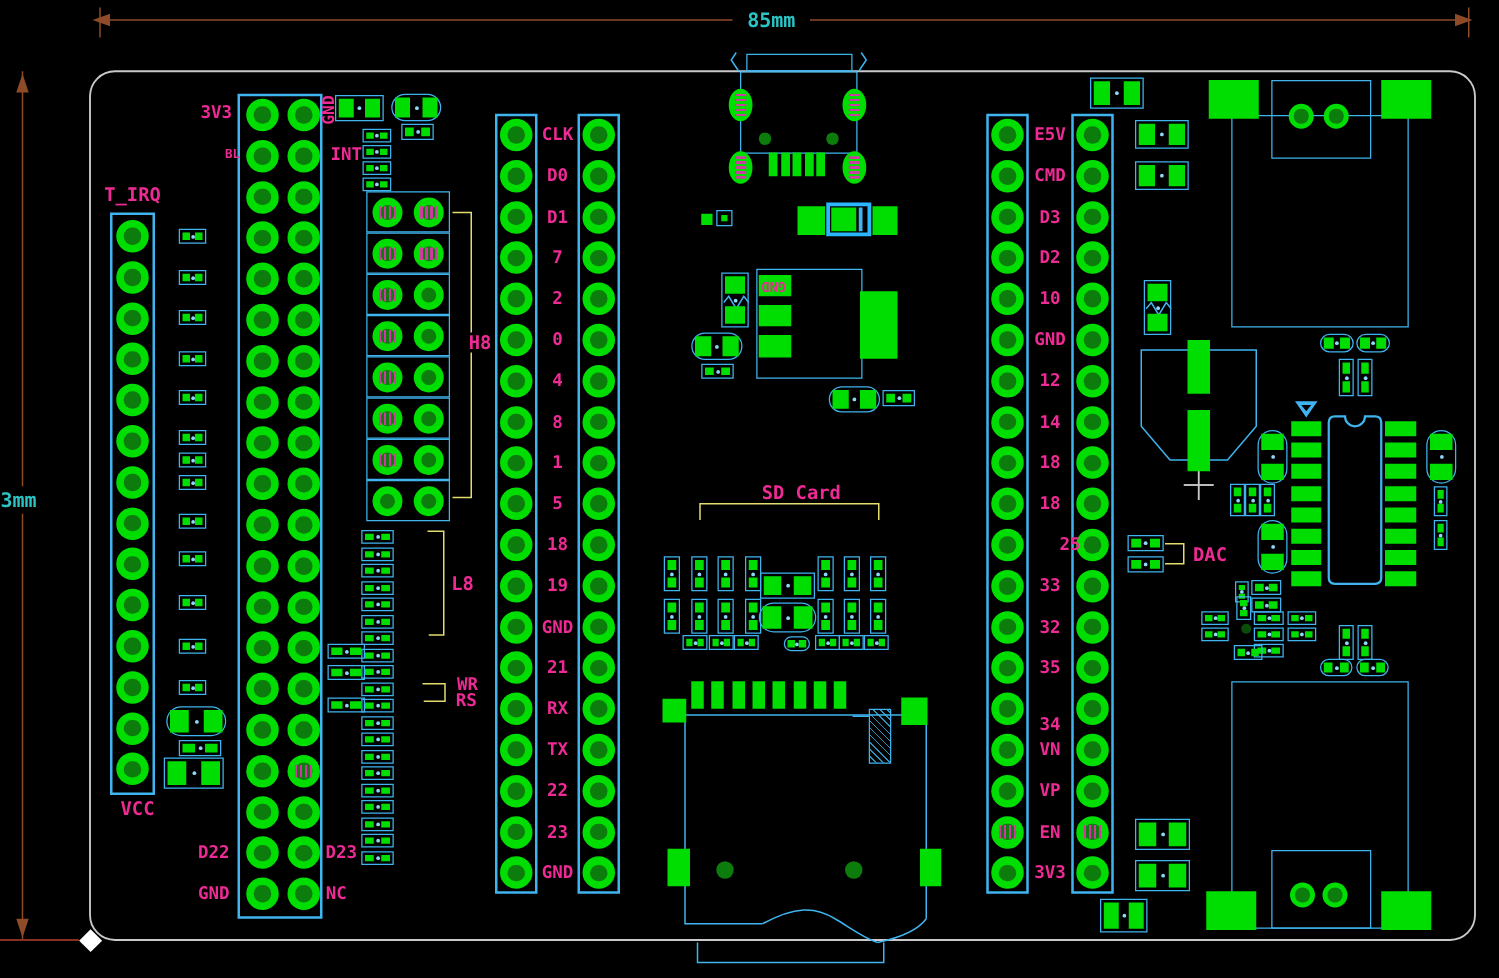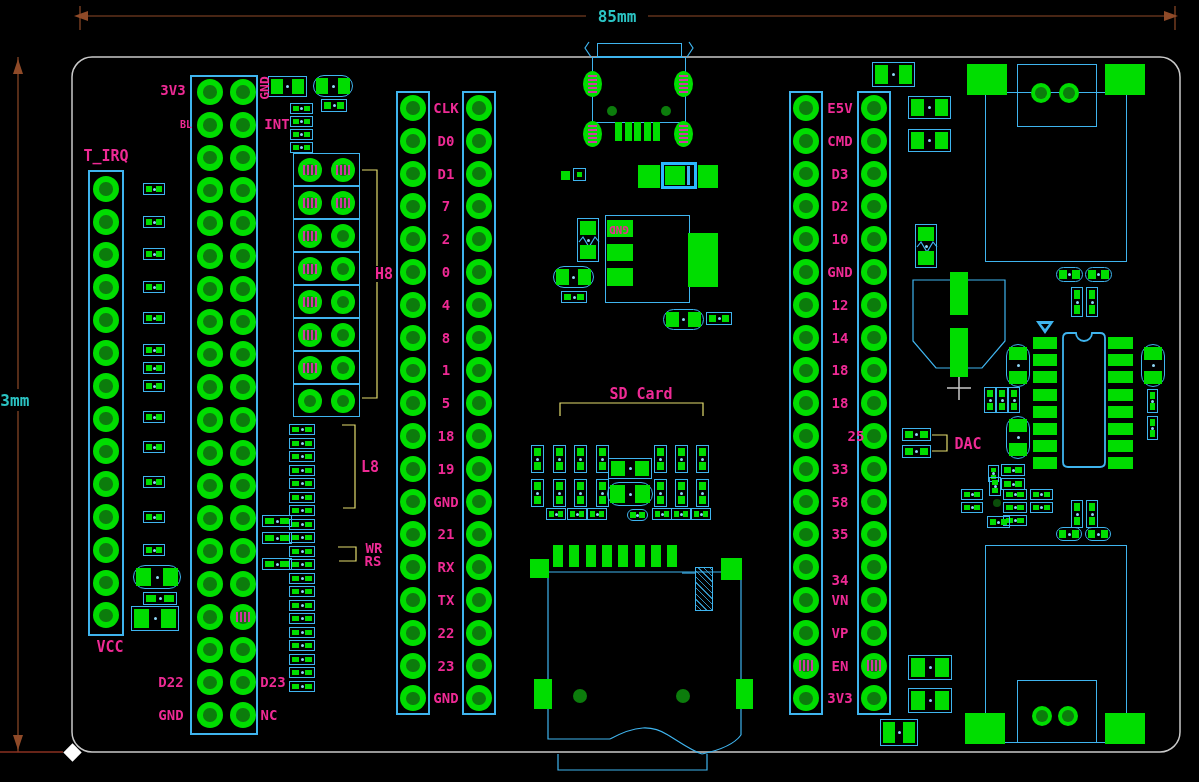--- a/index.html
+++ b/index.html
@@ -1202,21 +1202,21 @@
       <div class="t" style="left: 840px; top: 173.6px; font-size: 14px; color: rgb(238, 42, 148); transform: translate(-50%, -50%);">D3</div>
       <div class="t" style="left: 840px; top: 206.4px; font-size: 14px; color: rgb(238, 42, 148); transform: translate(-50%, -50%);">D2</div>
       <div class="t" style="left: 840px; top: 239.2px; font-size: 14px; color: rgb(238, 42, 148); transform: translate(-50%, -50%);">10</div>
       <div class="t" style="left: 840px; top: 272px; font-size: 14px; color: rgb(238, 42, 148); transform: translate(-50%, -50%);">GND</div>
       <div class="t" style="left: 840px; top: 304.8px; font-size: 14px; color: rgb(238, 42, 148); transform: translate(-50%, -50%);">12</div>
       <div class="t" style="left: 840px; top: 337.6px; font-size: 14px; color: rgb(238, 42, 148); transform: translate(-50%, -50%);">14</div>
       <div class="t" style="left: 840px; top: 370.4px; font-size: 14px; color: rgb(238, 42, 148); transform: translate(-50%, -50%);">18</div>
       <div class="t" style="left: 840px; top: 403.2px; font-size: 14px; color: rgb(238, 42, 148); transform: translate(-50%, -50%);">18</div>
       <div class="t" style="left: 840px; top: 436px; font-size: 14px; color: rgb(238, 42, 148); transform: translate(-50%, -50%); margin-left: 16px;">25</div>
       <div class="t" style="left: 840px; top: 468.8px; font-size: 14px; color: rgb(238, 42, 148); transform: translate(-50%, -50%);">33</div>
-      <div class="t" style="left: 840px; top: 501.6px; font-size: 14px; color: rgb(238, 42, 148); transform: translate(-50%, -50%);">58</div>
+      <div class="t" style="left: 840px; top: 501.6px; font-size: 14px; color: rgb(238, 42, 148); transform: translate(-50%, -50%);">32</div>
       <div class="t" style="left: 840px; top: 534.4px; font-size: 14px; color: rgb(238, 42, 148); transform: translate(-50%, -50%);">35</div>
       <div class="t" style="left: 840px; top: 580px; font-size: 14px; color: rgb(238, 42, 148); transform: translate(-50%, -50%);">34</div>
       <div class="t" style="left: 840px; top: 600px; font-size: 14px; color: rgb(238, 42, 148); transform: translate(-50%, -50%);">VN</div>
       <div class="t" style="left: 840px; top: 632.8px; font-size: 14px; color: rgb(238, 42, 148); transform: translate(-50%, -50%);">VP</div>
       <div class="t" style="left: 840px; top: 665.6px; font-size: 14px; color: rgb(238, 42, 148); transform: translate(-50%, -50%);">EN</div>
       <div class="t" style="left: 840px; top: 698.4px; font-size: 14px; color: rgb(238, 42, 148); transform: translate(-50%, -50%);">3V3</div>
       <div class="t" style="left: 106px; top: 156px; font-size: 15px; color: rgb(238, 42, 148); transform: translate(-50%, -50%);">T_IRQ</div>
       <div class="t" style="left: 110px; top: 647px; font-size: 15px; color: rgb(238, 42, 148); transform: translate(-50%, -50%);">VCC</div>
       <div class="t" style="left: 173px; top: 90px; font-size: 14px; color: rgb(238, 42, 148); transform: translate(-50%, -50%);">3V3</div>
       <div class="t" style="left: 174px; top: 124px; font-size: 10px; color: rgb(238, 42, 148); transform: translate(-50%, -50%); padding-left: 24px;">BL</div>

